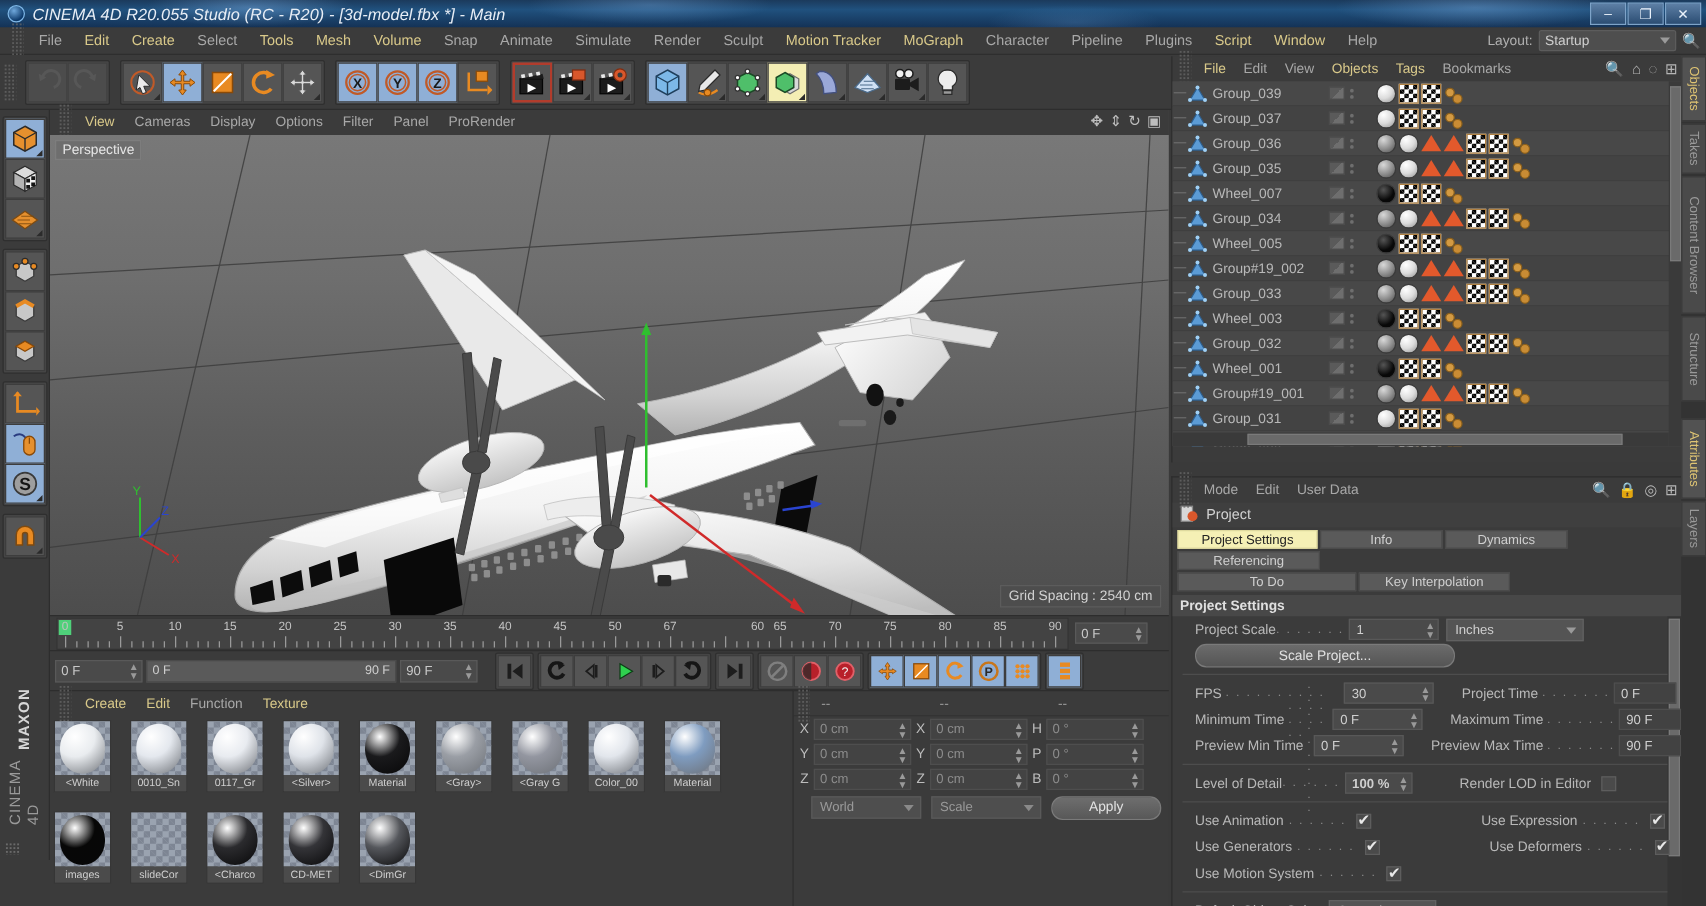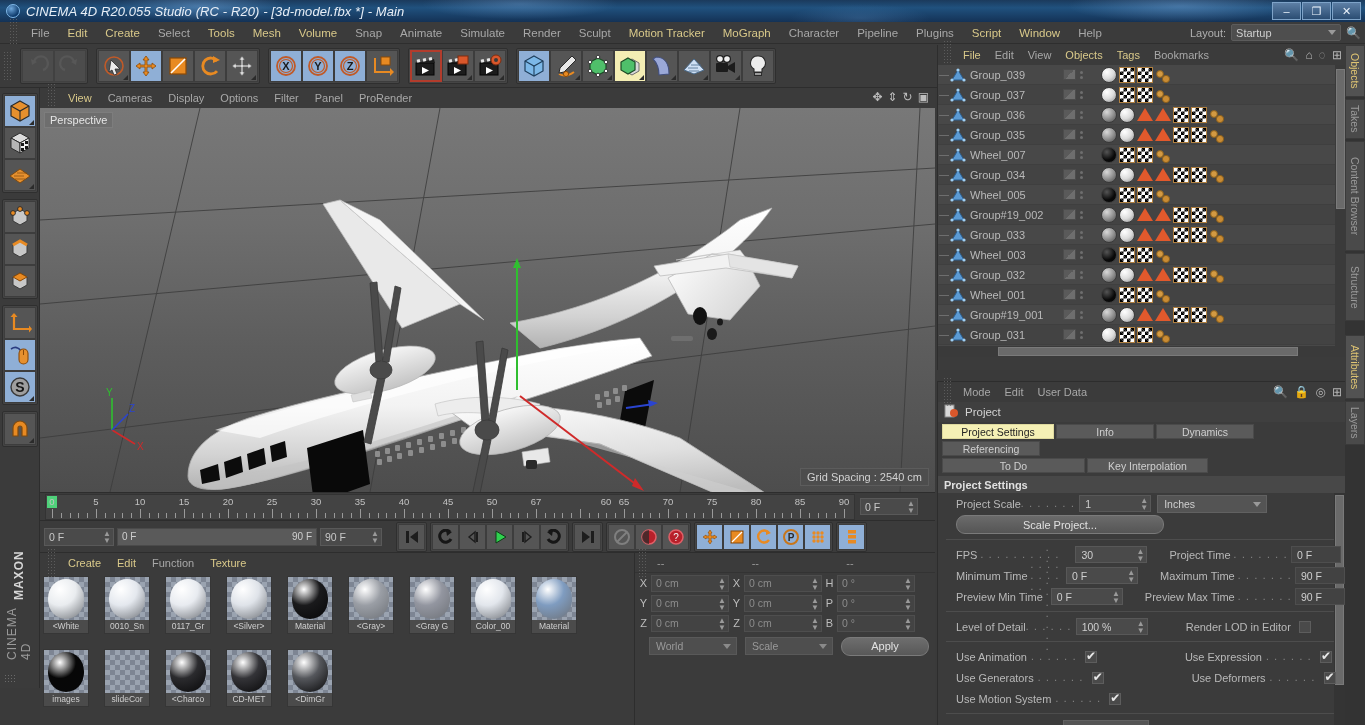--- a/index.html
+++ b/index.html
@@ -1653,21 +1653,21 @@
             <rect x="1" y="1" width="9" height="12" fill="#d8d8d8" stroke="#8a8a8a"></rect>
             <circle cx="10" cy="9" r="4" fill="#d9572b"></circle>
           </svg>
       </span>
       <span style="color:#d2d2d2;font-size:11.5px;">Project</span>
     </div>
     <div class="at-tabs" id="at-tabs-r1">
         <div class="at-tab sel" style="width: 112px;">Project Settings</div>
         <div class="at-tab" style="width: 98px;">Info</div>
         <div class="at-tab" style="width: 98px;">Dynamics</div>
-        <div class="at-tab" style="width: 98px;">Referencing</div>
+        <div class="at-tab" style="width: 114px;">Referencing</div>
       </div>
     <div class="at-tabs" id="at-tabs-r2">
         <div class="at-tab" style="width: 143px;">To Do</div>
         <div class="at-tab" style="width: 121px;">Key Interpolation</div>
       </div>
     <div class="at-secthead">Project Settings</div>
 
     <div class="at-body">
       <div class="at-scroll">
         <div class="at-thumb"></div>
@@ -1730,21 +1730,21 @@
             <div class="at-num ro" style="width: 50px; margin-left: 3px;">
               <span>90 F</span>
             </div>
           </div>
         </div>
       <div class="sep-line"></div>
 
       <div class="at-row" style="padding-left:18px;">
         <span class="at-lbl">Level of Detail</span>
         <span class="dots">. . . . . .</span>
-        <div class="at-num" style="margin-left:4px;width:72px;">
+        <div class="at-num" style="margin-left:4px;width:54px;font-weight:bold;">
           <span>100 %</span>
           <span class="spin">▲<br>▼</span>
         </div>
         <span class="at-lbl" style="margin-left:38px;">Render LOD in Editor</span>
         <div class="at-chk" style="margin-left:8px;"></div>
       </div>
 
       <div class="sep-line"></div>
       <div id="at-checks">
           <div class="at-row" style="padding-left: 18px;">

